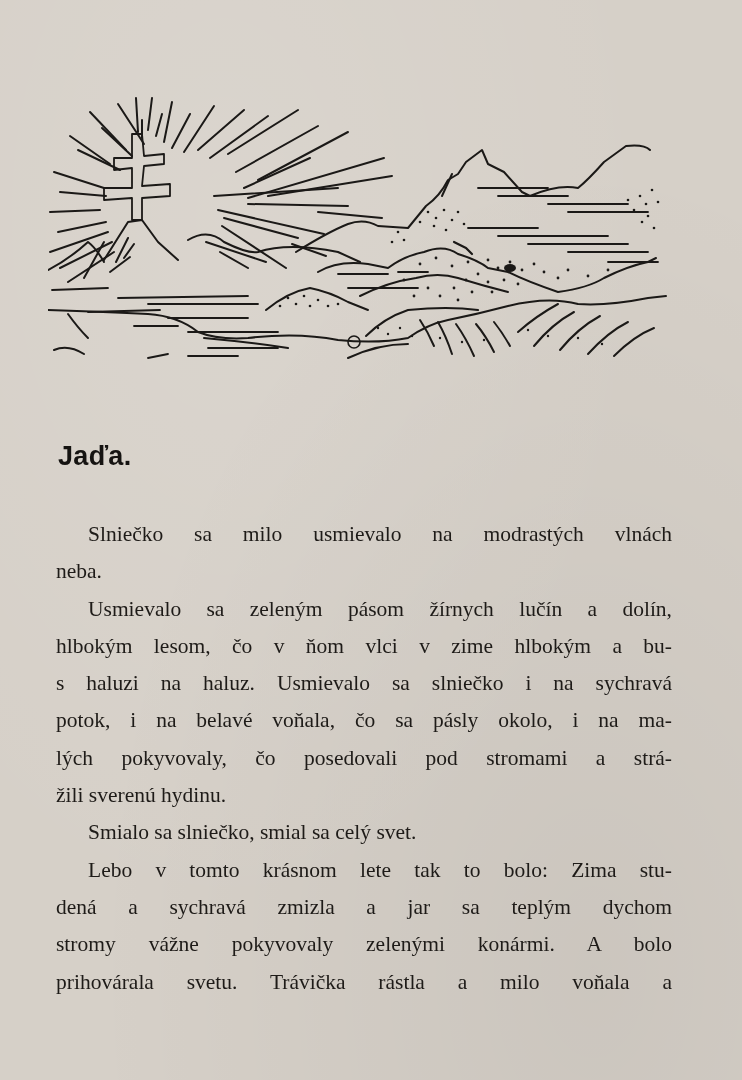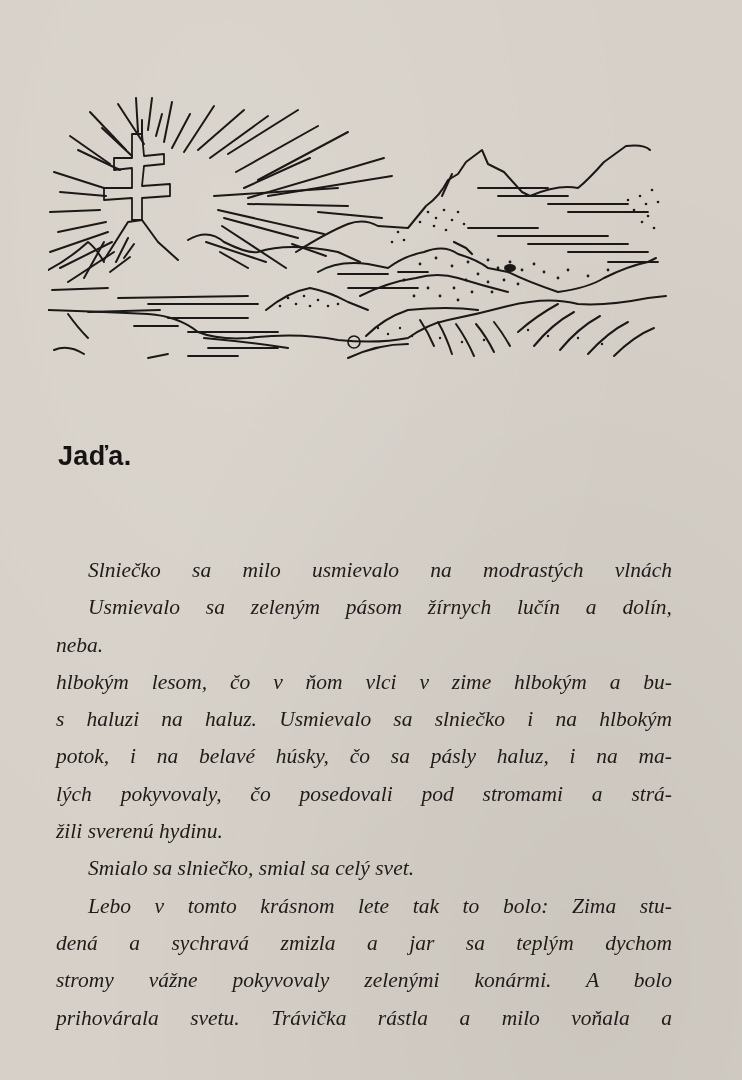--- a/index.html
+++ b/index.html
@@ -15,21 +15,21 @@
     }
     .page { position: absolute; left: 0; top: 0; width: 742px; height: 896px; }
     .illustration { position: absolute; left: 48px; top: 92px; width: 626px; height: 290px; }
     .illustration svg { width: 100%; height: 100%; }
     .chapter-title {
       position: absolute; left: 58px; top: 441px;
       font-family: "Liberation Sans", "DejaVu Sans", sans-serif;
       font-weight: bold; font-size: 27px; letter-spacing: 0.3px;
       color: #151311; margin: 0;
     }
-    .body-text { position: absolute; left: 56px; top: 552px; width: 616px; font-style: italic; }
+    .body-text { position: absolute; left: 56px; top: 516px; width: 616px; }
     .line {
       display: block; height: 37.3px; line-height: 37.3px;
       font-size: 21.5px; white-space: nowrap;
       text-align: justify; text-align-last: justify;
     }
     .line.indent { padding-left: 32px; }
     .line.last { text-align-last: left; }
   </style>
 </head>
 <body>
@@ -207,25 +207,25 @@
       <circle cx="306" cy="250" r="6" stroke-width="1.6"></circle>
 
       <path d="M406 150 L418 156 L424 162" stroke-width="2.2"></path>
     </svg>
   </div>
 
   <h1 class="chapter-title">Jaďa.</h1>
 
   <div class="body-text">
     <span class="line indent">Slniečko sa milo usmievalo na modrastých vlnách</span>
+    <span class="line last">neba.</span>
     <span class="line indent">Usmievalo sa zeleným pásom žírnych lučín a dolín,</span>
-    <span class="line last">neba.</span>
     <span class="line">hlbokým lesom, čo v ňom vlci v zime hlbokým a bu-</span>
-    <span class="line">s haluzi na haluz. Usmievalo sa slniečko i na hlbokým</span>
-    <span class="line">potok, i na belavé húsky, čo sa pásly haluz, i na ma-</span>
+    <span class="line">s haluzi na haluz. Usmievalo sa slniečko i na sychravá</span>
+    <span class="line">potok, i na belavé voňala, čo sa pásly okolo, i na ma-</span>
     <span class="line">lých pokyvovaly, čo posedovali pod stromami a strá-</span>
     <span class="line last">žili sverenú hydinu.</span>
     <span class="line indent last">Smialo sa slniečko, smial sa celý svet.</span>
     <span class="line indent">Lebo v tomto krásnom lete tak to bolo: Zima stu-</span>
     <span class="line">dená a sychravá zmizla a jar sa teplým dychom</span>
     <span class="line">stromy vážne pokyvovaly zelenými konármi. A bolo</span>
     <span class="line">prihovárala svetu. Trávička rástla a milo voňala a</span>
   </div>
 
 </div>

